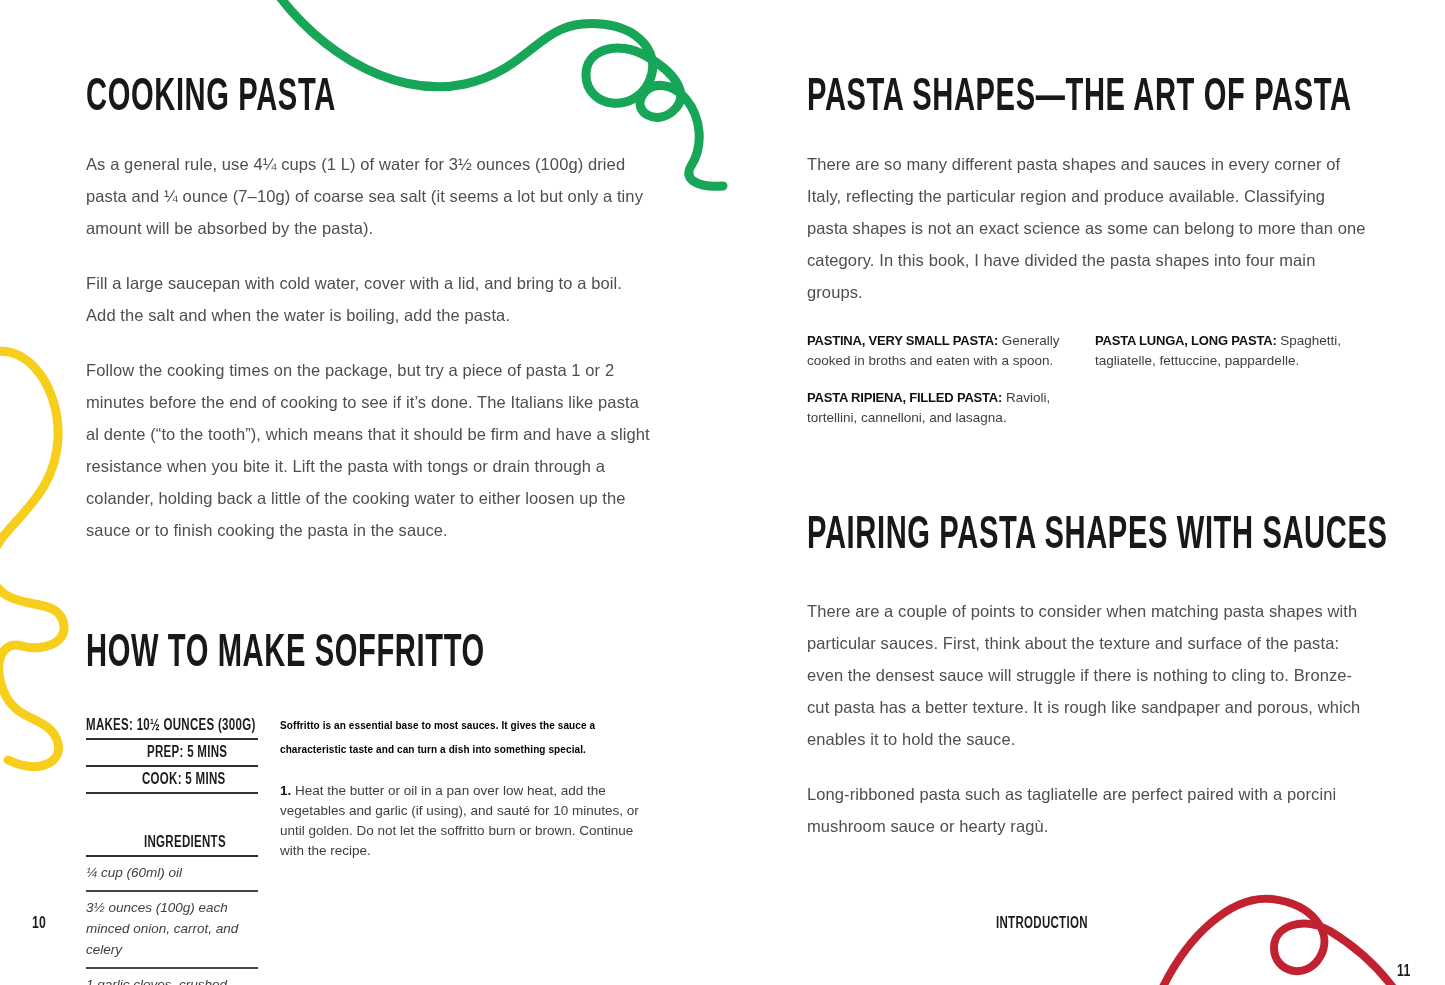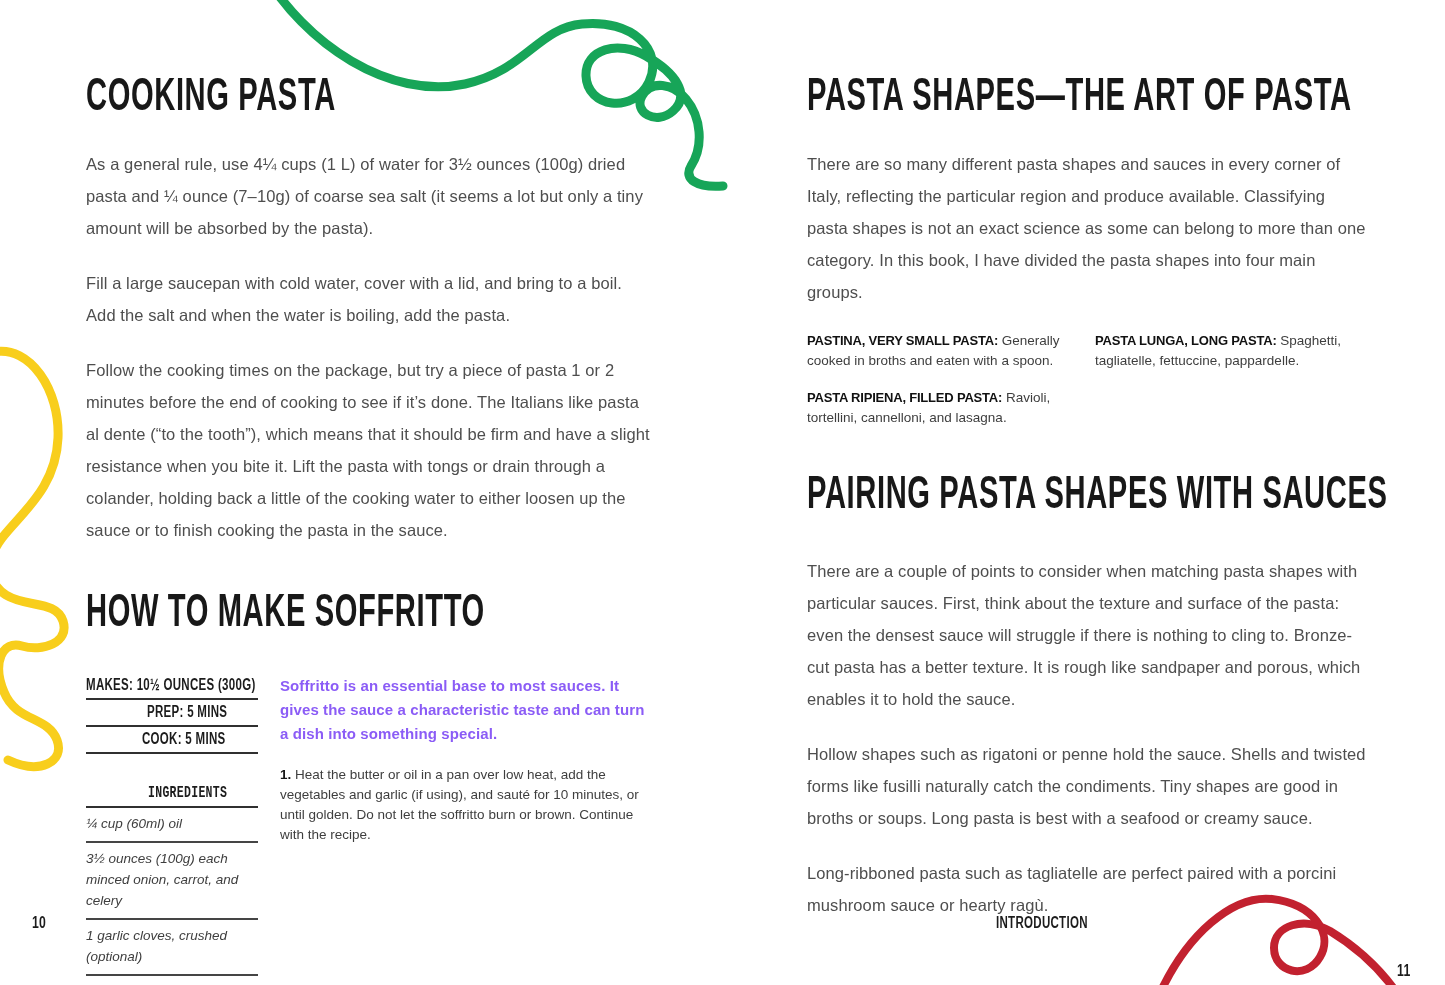--- a/index.html
+++ b/index.html
@@ -14,30 +14,30 @@
 
   h1.display,h2.display{margin:0;font-weight:700;color:#181818;font-size:47px;line-height:1;
           font-family:"Liberation Sans",sans-serif;}
   .cond{display:inline-block;transform:scaleX(0.62);transform-origin:0 50%;white-space:nowrap;
         letter-spacing:1px;}
   .cond-sm{display:inline-block;transform:scaleX(0.72);transform-origin:0 50%;white-space:nowrap;
         font-weight:700;color:#1c1c1c;font-size:16px;letter-spacing:.4px;}
 
   p.body{margin:0 0 23px;font-size:16.5px;line-height:32px;color:#4e4e4e;letter-spacing:.1px;}
   h1.display{margin-bottom:31px;}
-  h2.display.sub{margin:40px 0 40px;text-align:right;}
+  h2.display.sub{margin:80px 0 40px;text-align:right;}
 
   .recipe{display:flex;gap:22px;}
   .recipe-side{width:172px;flex:none;}
   .meta-row{border-bottom:2px solid #303030;padding:3px 0 5px;height:17px;text-align:right;}
-  .ing-head{margin-top:27px;font-family:Liberation Mono, monospace;}
+  .ing-head{margin-top:36px;}
   .ing-row{border-bottom:2px solid #454545;padding:5px 0 7px;font-size:13.5px;line-height:21px;
            color:#3e3e3e;font-style:italic;}
   .recipe-main{flex:1;padding-top:1px;}
-  .intro{margin:0 0 19px;font-size:15px;line-height:24px;font-weight:700;color:#8b5cf6;
+  .intro{margin:0 0 19px;font-size:10px;line-height:24px;font-weight:700;color:#000000;
          letter-spacing:.1px;}
   .step{margin:0 0 17px;font-size:13.5px;line-height:20px;color:#3e3e3e;}
   .step strong{color:#161616;}
 
   .r-intro{margin:0 0 24px;}
   .cats{display:grid;grid-template-columns:272px 272px;column-gap:16px;row-gap:17px;margin:16px 0 0 0;}
   .cat{font-size:13.5px;line-height:20px;color:#3e3e3e;margin:0;}
   .klabel{font-weight:700;color:#111111;letter-spacing:-0.2px;font-size:13px;}
 
   .pagenum{position:absolute;top:913px;}
@@ -123,21 +123,20 @@
       <p class="cat">
         <span class="klabel">PASTA RIPIENA, FILLED PASTA:</span>
         <span>Ravioli, tortellini, cannelloni, and lasagna.</span>
       </p>
     </div>
 
     <h2 class="display sub">
       <span class="cond">PAIRING PASTA SHAPES WITH SAUCES</span>
     </h2>
     <p class="body">There are a couple of points to consider when matching pasta shapes with particular sauces. First, think about the texture and surface of the pasta: even the densest sauce will struggle if there is nothing to cling to. Bronze-cut pasta has a better texture. It is rough like sandpaper and porous, which enables it to hold the sauce.</p>
-    <p class="body">Hollow shapes such as rigatoni or penne hold the sauce. Shells and twisted forms like fusilli naturally catch the condiments.  Tiny shapes are good in broths or soups.  Long pasta is best with a seafood or creamy sauce.</p>
     <p class="body">Long-ribboned pasta such as tagliatelle are perfect paired with a porcini mushroom sauce or hearty ragù.</p>
   </main>
 
   <div class="pagenum pn-left">
     <span class="cond-sm">10</span>
   </div>
   <div class="footer-label">
     <span class="cond-sm">INTRODUCTION</span>
   </div>
   <div class="pagenum pn-right">

